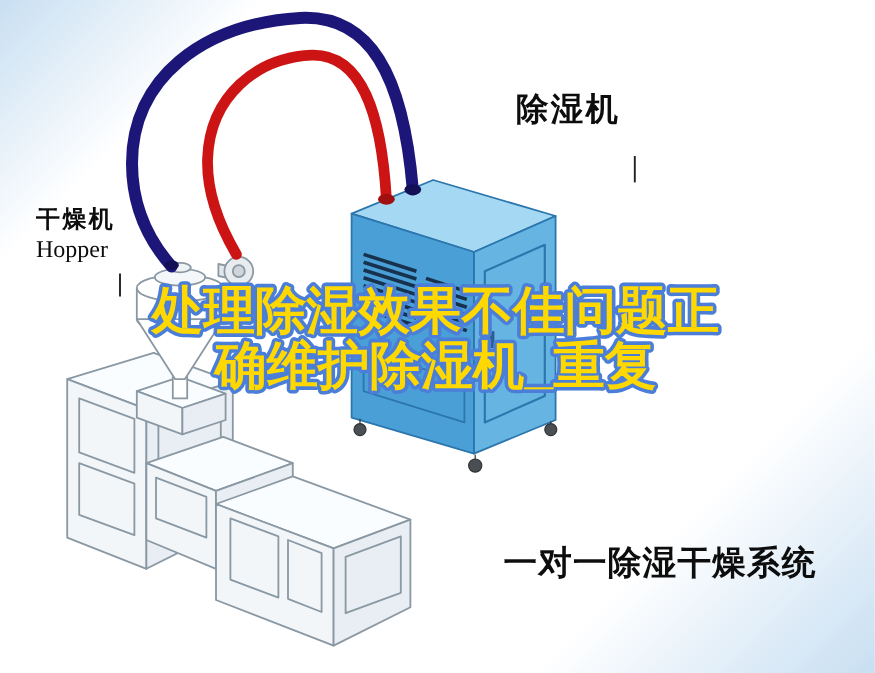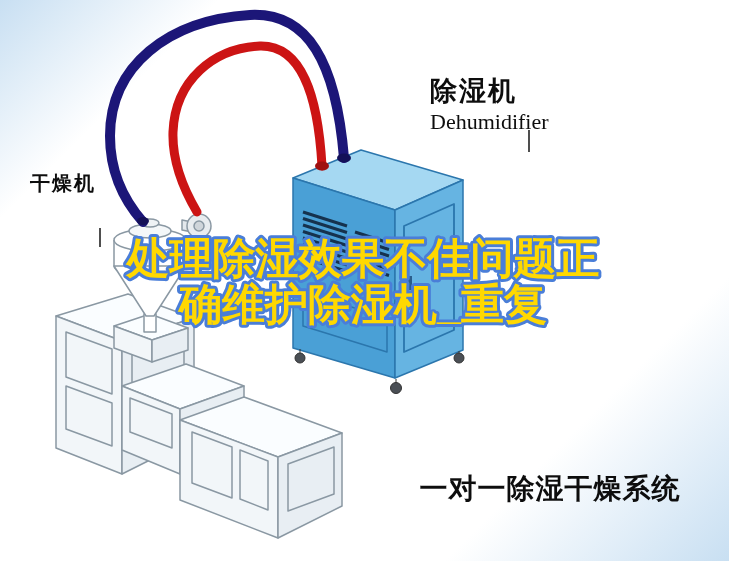--- a/index.html
+++ b/index.html
@@ -12,21 +12,21 @@
   .illustration { position:absolute; left:0; top:0; width:729px; height:561px; }
   .label { position:absolute; color:#0d0d0d; }
   .label .zh { font-weight:bold; }
   .label .en { font-family:"Liberation Serif", serif; }
   .dehu-label  { left:430px; top:76px;  width:195px; }
   .dehu-label .zh { font-size:27px; letter-spacing:2px; line-height:1.15; }
   .dehu-label .en { font-size:22px; margin-top:2px; }
   .hopper-label{ left:30px;  top:172px; width:115px; }
   .hopper-label .zh { font-size:20px; letter-spacing:2px; line-height:1.15; }
   .hopper-label .en { font-size:20px; margin-top:2px; }
-  .footer { position:absolute; left:410px; top:452px; width:280px; text-align:center; color:#0d0d0d;margin-top:20px; }
+  .footer { position:absolute; left:410px; top:452px; width:280px; text-align:center; color:#0d0d0d; }
   .footer .zh { font-size:28px; font-weight:bold; letter-spacing:1px; line-height:1.2; }
   .footer .en { font-family:"Liberation Serif", serif; font-size:21px; margin-top:3px; }
 </style>
 </head>
 <body>
 
 <div class="canvas">
 
   <svg class="illustration" viewBox="0 0 729 561" xmlns="http://www.w3.org/2000/svg">
 
@@ -119,24 +119,24 @@
     </g>
 
     <g font-family="'Liberation Sans', sans-serif" font-weight="bold" font-size="43" text-anchor="middle">
       <text x="363" y="273" fill="#ffd800" stroke="#4a7ed8" stroke-width="6" paint-order="stroke" stroke-linejoin="round">处理除湿效果不佳问题正</text>
       <text x="363" y="319" fill="#ffd800" stroke="#4a7ed8" stroke-width="6" paint-order="stroke" stroke-linejoin="round">确维护除湿机_重复</text>
     </g>
   </svg>
 
   <div class="label dehu-label">
     <div class="zh">除湿机</div>
-    <div class="en">Dehumidifier</div>
   </div>
 
   <div class="label hopper-label">
     <div class="zh">干燥机</div>
+    <div class="en">Hopper</div>
   </div>
 
   <div class="footer">
     <div class="zh">一对一除湿干燥系统</div>
   </div>
 
 </div>
 
 </body></html>

